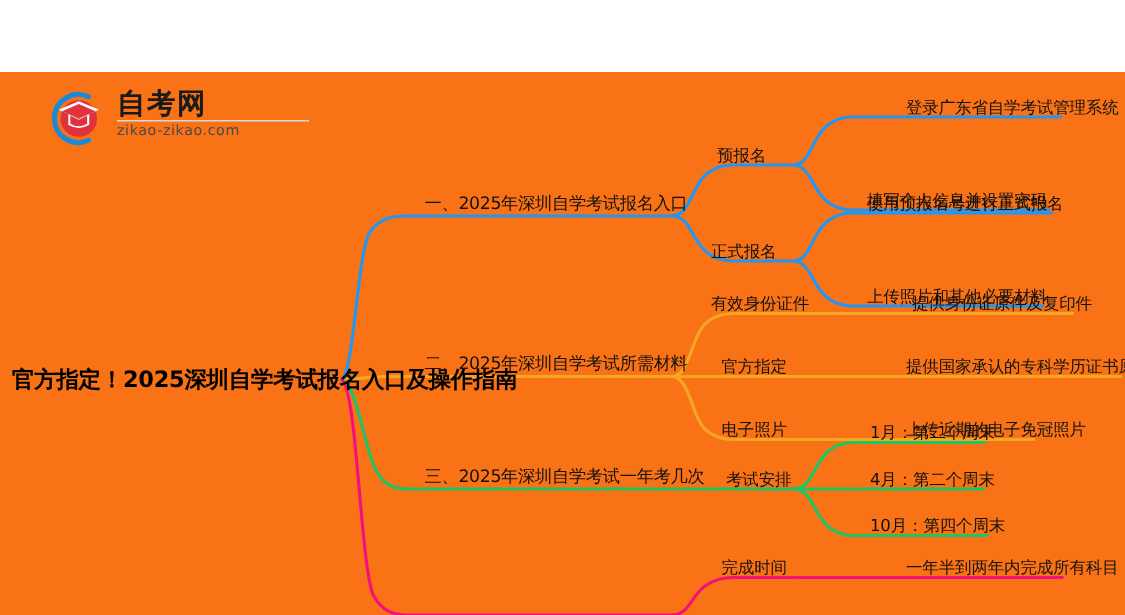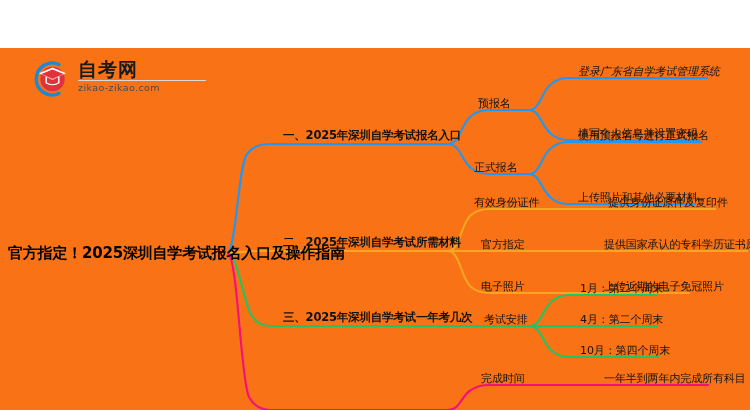--- a/index.html
+++ b/index.html
@@ -88,21 +88,21 @@
     line-height: 1;
   }
   .root-label {
     font-size: 15px;
     font-weight: bold;
     color: #000000;
     letter-spacing: -0.2px;
   }
   .lvl1 {
     font-size: 11.5px;
-    font-weight: bold;
+    font-weight: normal;
     color: #111111;
     letter-spacing: -0.2px;
   }
   .lvl2 {
     font-size: 11px;
     color: #111111;
     letter-spacing: -0.1px;
   }
   .lvl3 {
     font-size: 11px;
@@ -192,21 +192,21 @@
       <path d="M600,337 L709,337"></path>
       <path d="M600,387 L748,387"></path>
     </g>
   </svg>
 
   <div class="node root-label" style="left:8px; top:198px;">官方指定！2025深圳自学考试报名入口及操作指南</div>
 
   <div class="node lvl1" style="left:283px; top:82px;">一、2025年深圳自学考试报名入口</div>
 
   <div class="node lvl2" style="left:478px; top:50px;">预报名</div>
-  <div class="node lvl3" style="left:578px; top:18px;font-style:italic;">登录广东省自学考试管理系统</div>
+  <div class="node lvl3" style="left:604px; top:18px;">登录广东省自学考试管理系统</div>
   <div class="node lvl3" style="left:578px; top:80px;">填写个人信息并设置密码</div>
 
   <div class="node lvl2" style="left:474px; top:114px;">正式报名</div>
   <div class="node lvl3" style="left:578px; top:82px;">使用预报名号进行正式报名</div>
   <div class="node lvl3" style="left:578px; top:144px;">上传照片和其他必要材料</div>
 
   <div class="node lvl1" style="left:283px; top:189px;">二、2025年深圳自学考试所需材料</div>
 
   <div class="node lvl2" style="left:474px; top:149px;">有效身份证件</div>
   <div class="node lvl3" style="left:608px; top:149px;">提供身份证原件及复印件</div>

